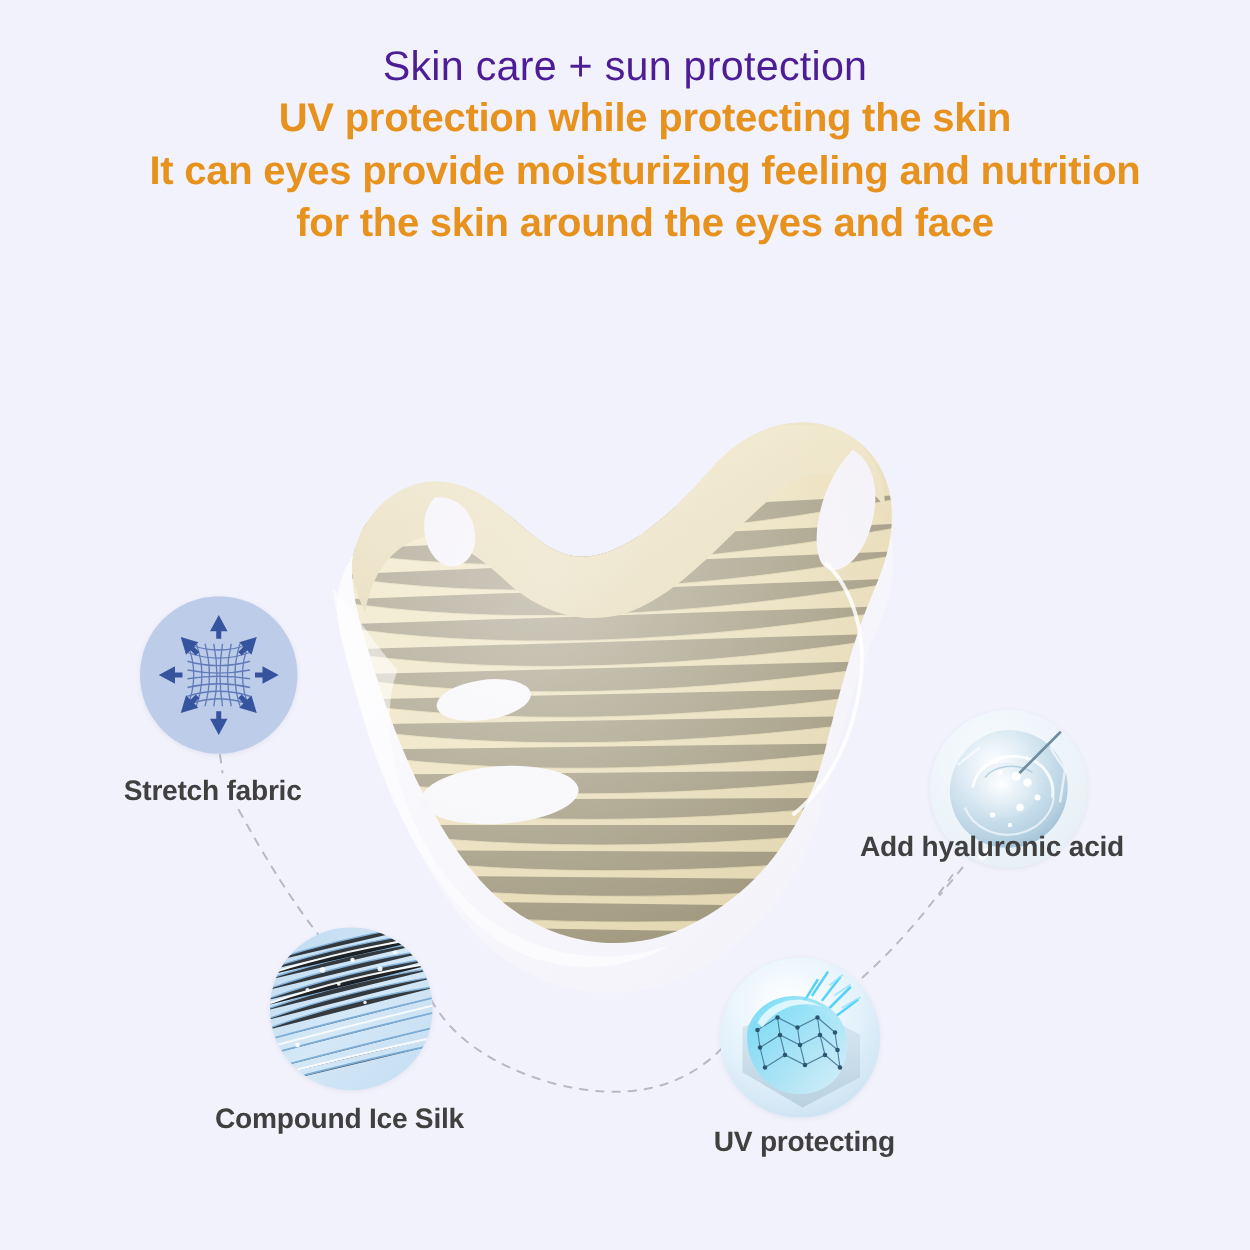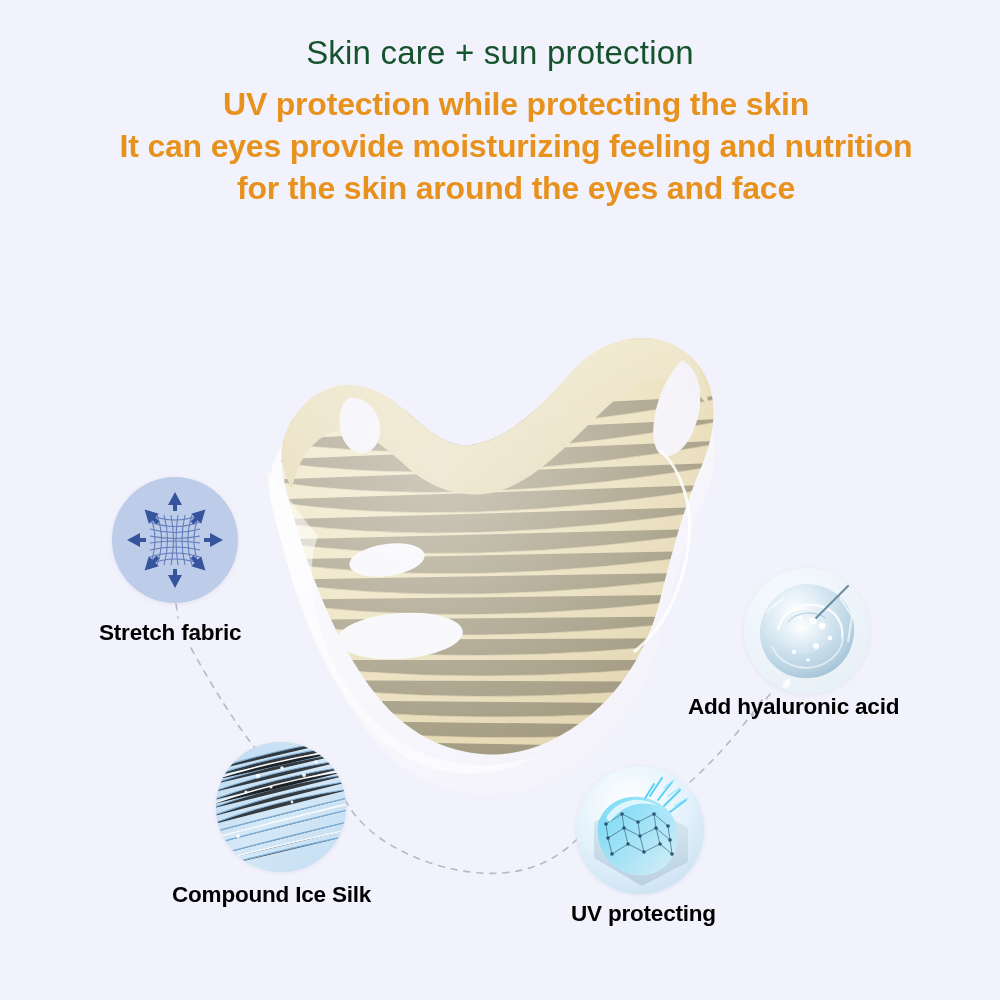--- a/index.html
+++ b/index.html
@@ -26,23 +26,23 @@
     position: absolute;
     top: 36px;
     left: 0;
     width: 1000px;
     text-align: center;
     line-height: 1.0;
   }
   .headline-primary {
     font-size: 33px;
     font-weight: 400;
-    color: #14532d;
+    color: #4c1d95;
     letter-spacing: 0.2px;
-    margin-bottom: 14px;
+    margin-bottom: 4px;
     text-align: center;
   }
   .headline-sub {
     font-size: 32px;
     font-weight: 700;
     color: #e8921e;
     letter-spacing: -0.2px;
     line-height: 1.32;
   }
   .headline-sub span { display: block; padding-left: 32px; }
@@ -65,21 +65,21 @@
     position: relative;
     border-radius: 50%;
     overflow: hidden;
     box-shadow: 0 1px 4px rgba(90,100,150,0.10);
   }
   .feature-label {
     position: absolute;
     white-space: nowrap;
     font-size: 22.5px;
     font-weight: 700;
-    color: #000000;
+    color: #404040;
     letter-spacing: -0.2px;
     text-align: center;
   }
 
   
   #feat-stretch { left: 112px; top: 477px; }
   #feat-stretch .feature-circle {
     width: 126px; height: 126px;
     background: #bdcce8;
   }
@@ -100,21 +100,21 @@
     background: #dfeef9;
   }
   #label-uv { left: 571px; top: 901px; }
 
   
   #feat-hyal { left: 744px; top: 568px; }
   #feat-hyal .feature-circle {
     width: 126px; height: 126px;
     background: #eef5fb;
   }
-  #label-hyal { left: 688px; top: 694px; }
+  #label-hyal { left: 688px; top: 665px; }
 
   .icon-svg { display: block; width: 100%; height: 100%; }
 
   
   .connectors {
     position: absolute;
     left: 0; top: 0;
     width: 1000px; height: 1000px;
     pointer-events: none;
   }

